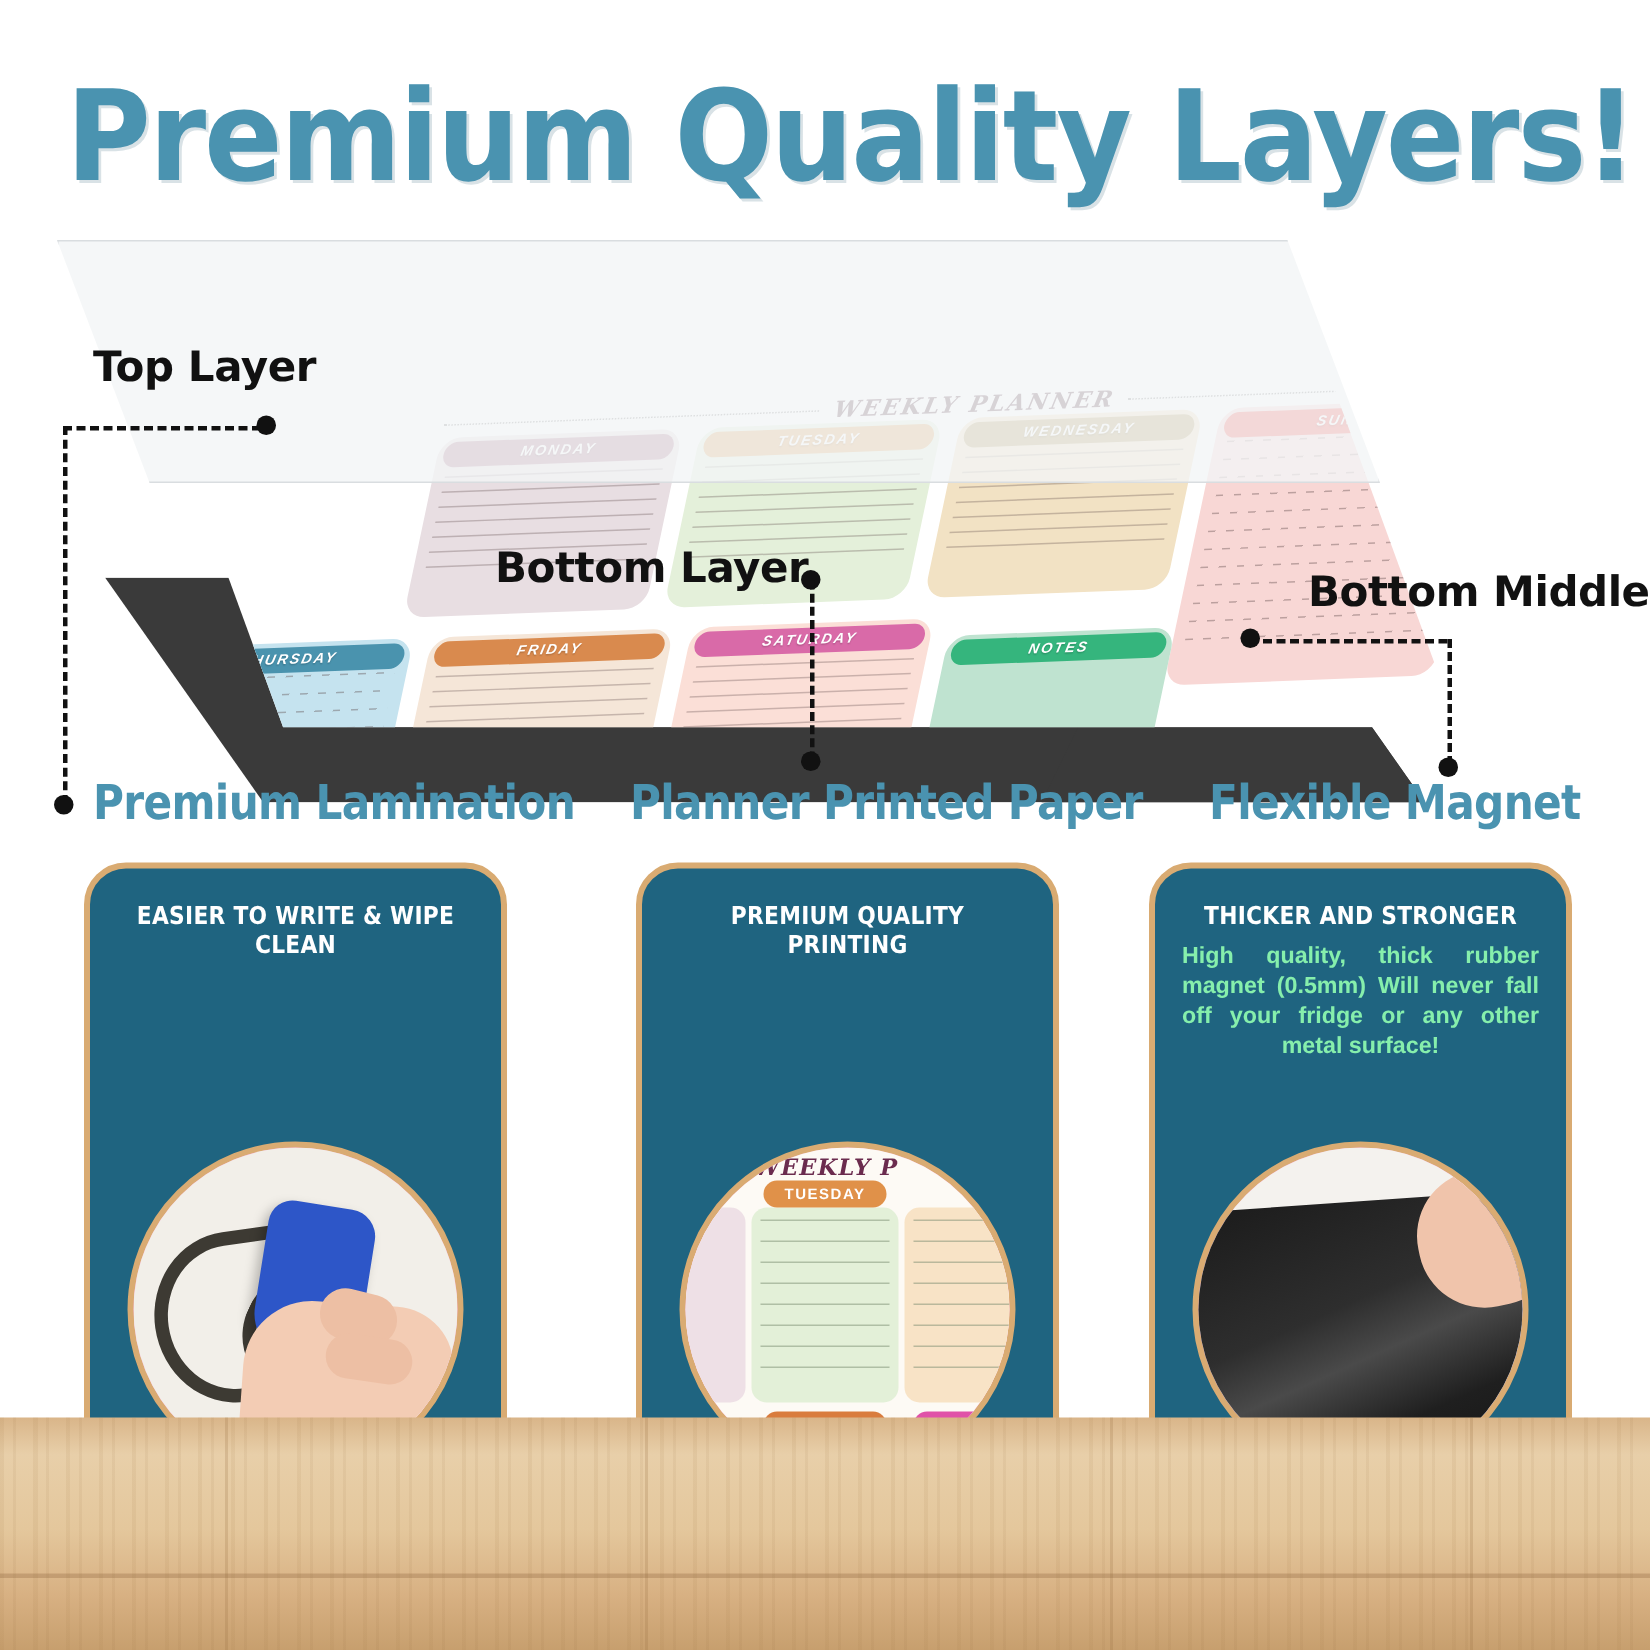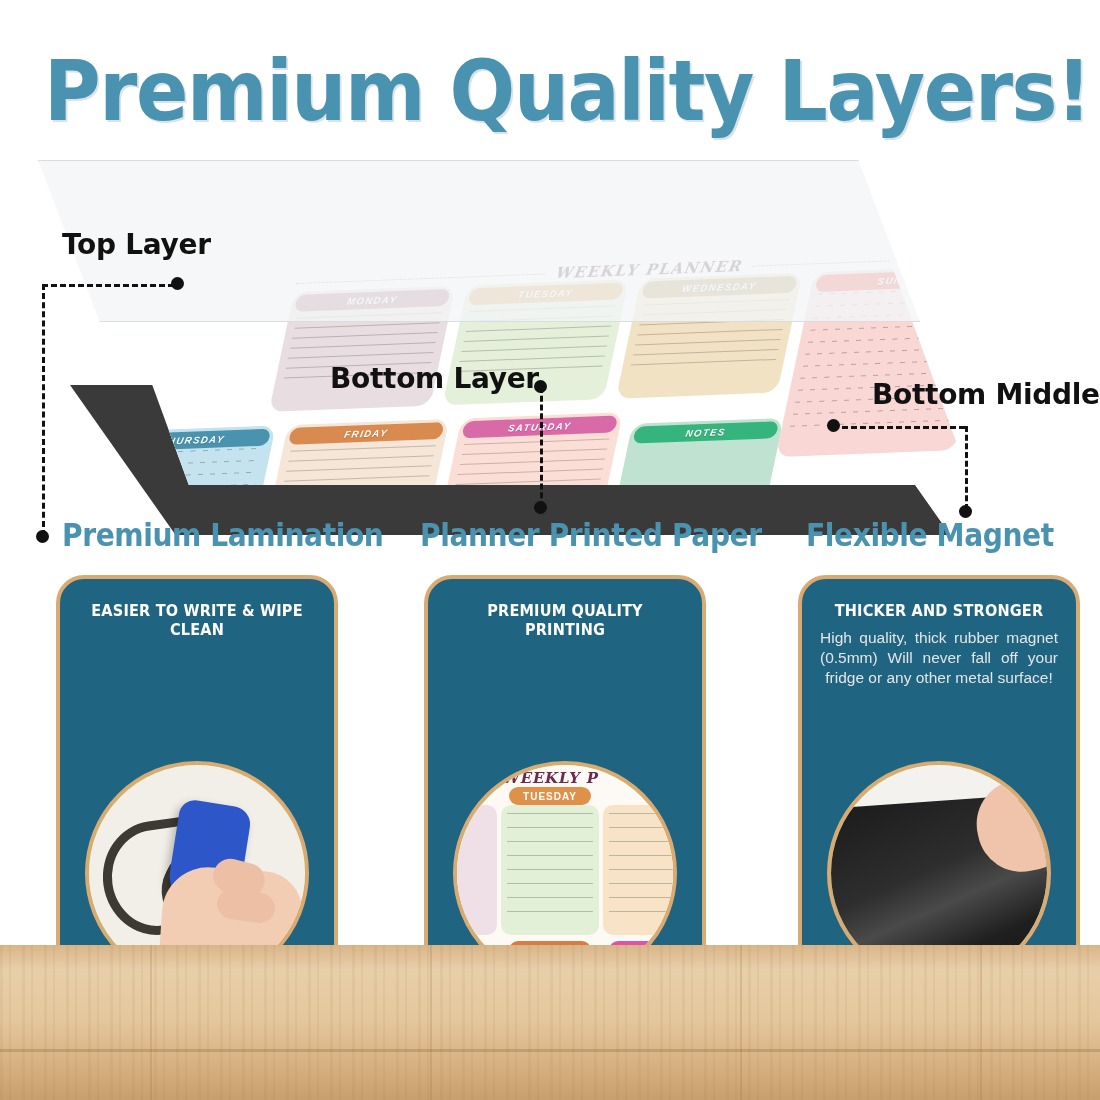--- a/index.html
+++ b/index.html
@@ -142,37 +142,37 @@
   .card{
     position:absolute;top:575px;width:282px;height:432px;
     background:#1f6480;
     border:4px solid #d9ab72;
     border-radius:28px;
     box-sizing:border-box;
     overflow:hidden;
   }
   #card-1{left:56px;}
   #card-2{left:424px;}
-  #card-3{left:766px;margin-left:32px;}
+  #card-3{left:766px;}
 
   .card-title{
     margin:22px 14px 0 14px;text-align:center;color:#ffffff;
     font-family:"DejaVu Sans", sans-serif;
     font-weight:700;font-size:16.5px;letter-spacing:.2px;
     transform:scaleX(0.88);
   }
   .card-body{
     margin:8px 18px 0 18px;text-align:justify;text-align-last:center;
-    color:#e5e5e5;font-size:15.5px;line-height:20px;font-weight:400;
+    color:#86efac;font-size:15.5px;line-height:20px;font-weight:700;
   }
 
   .photo{
     position:absolute;left:50%;transform:translateX(-50%);
     top:182px;width:216px;height:216px;border-radius:50%;
-    border:4px solid #d9ab72;overflow:hidden;background:#bef264;
+    border:4px solid #d9ab72;overflow:hidden;background:#f9a8d4;
   }
 
   
   .ph1-bg{position:absolute;inset:0;background:#f2efe9;}
   .ph1-mark{
     position:absolute;left:14px;top:56px;width:88px;height:96px;
     border:9px solid #3d3a33;border-radius:50% 10% 50% 50%;
     transform:rotate(-8deg);
   }
   .ph1-mark2{

